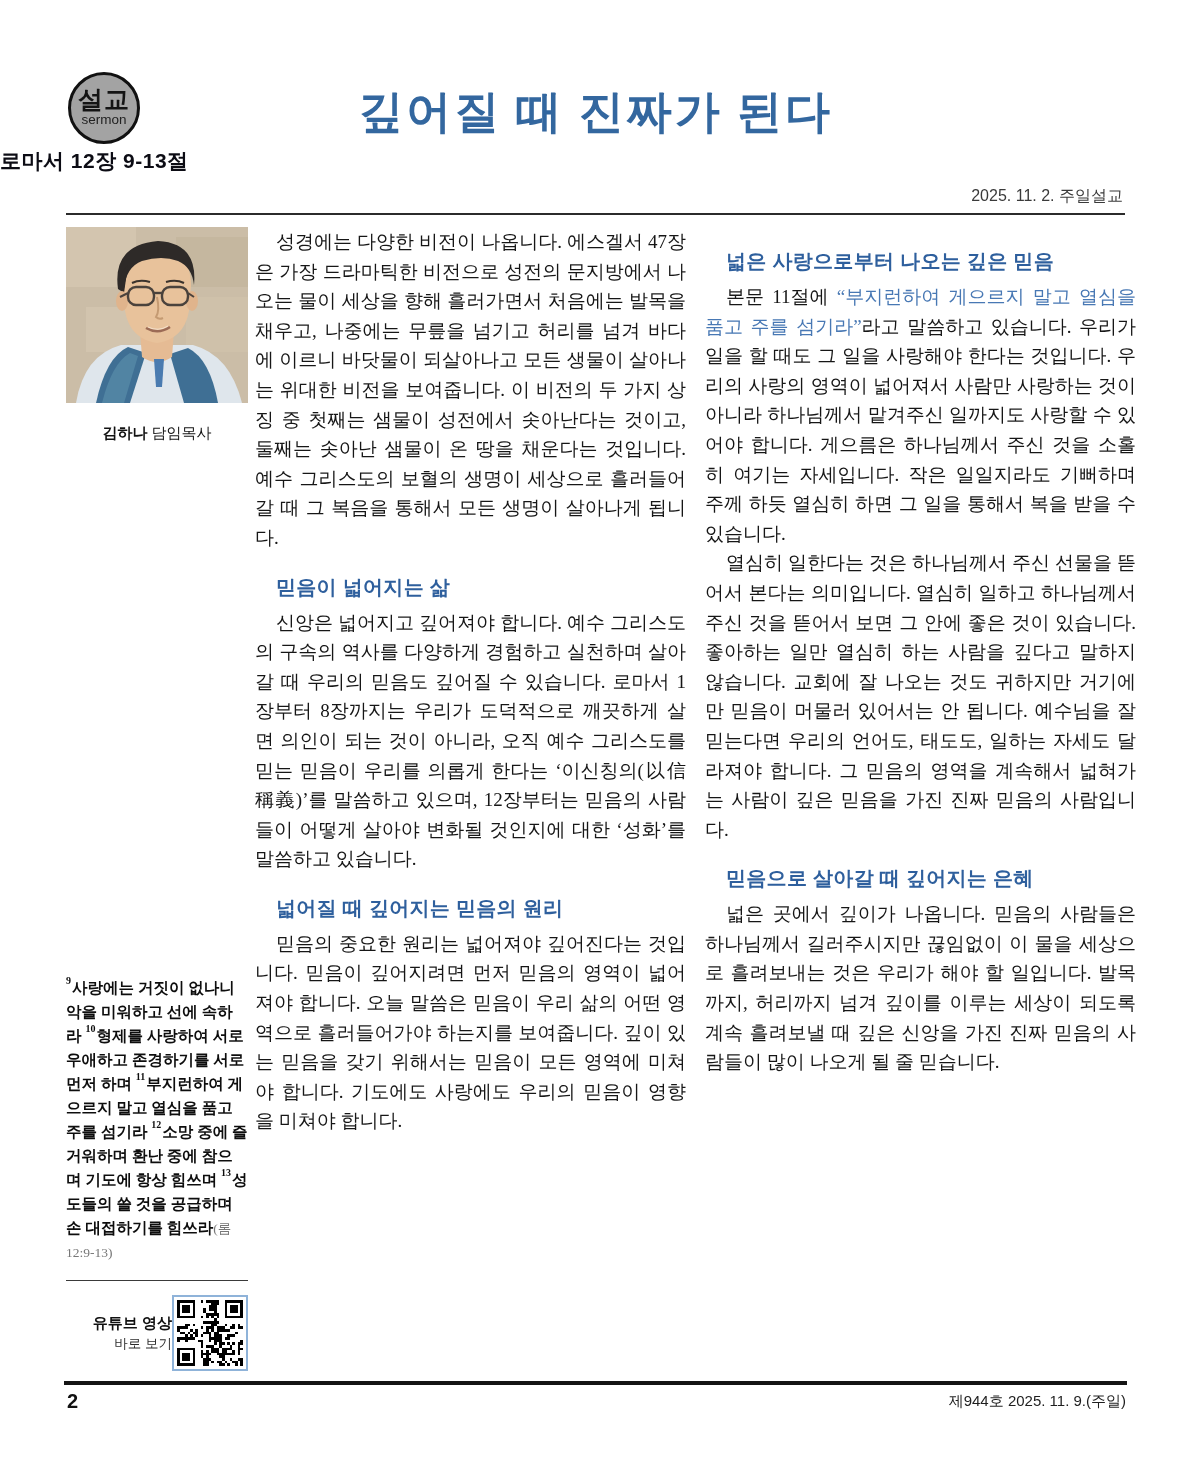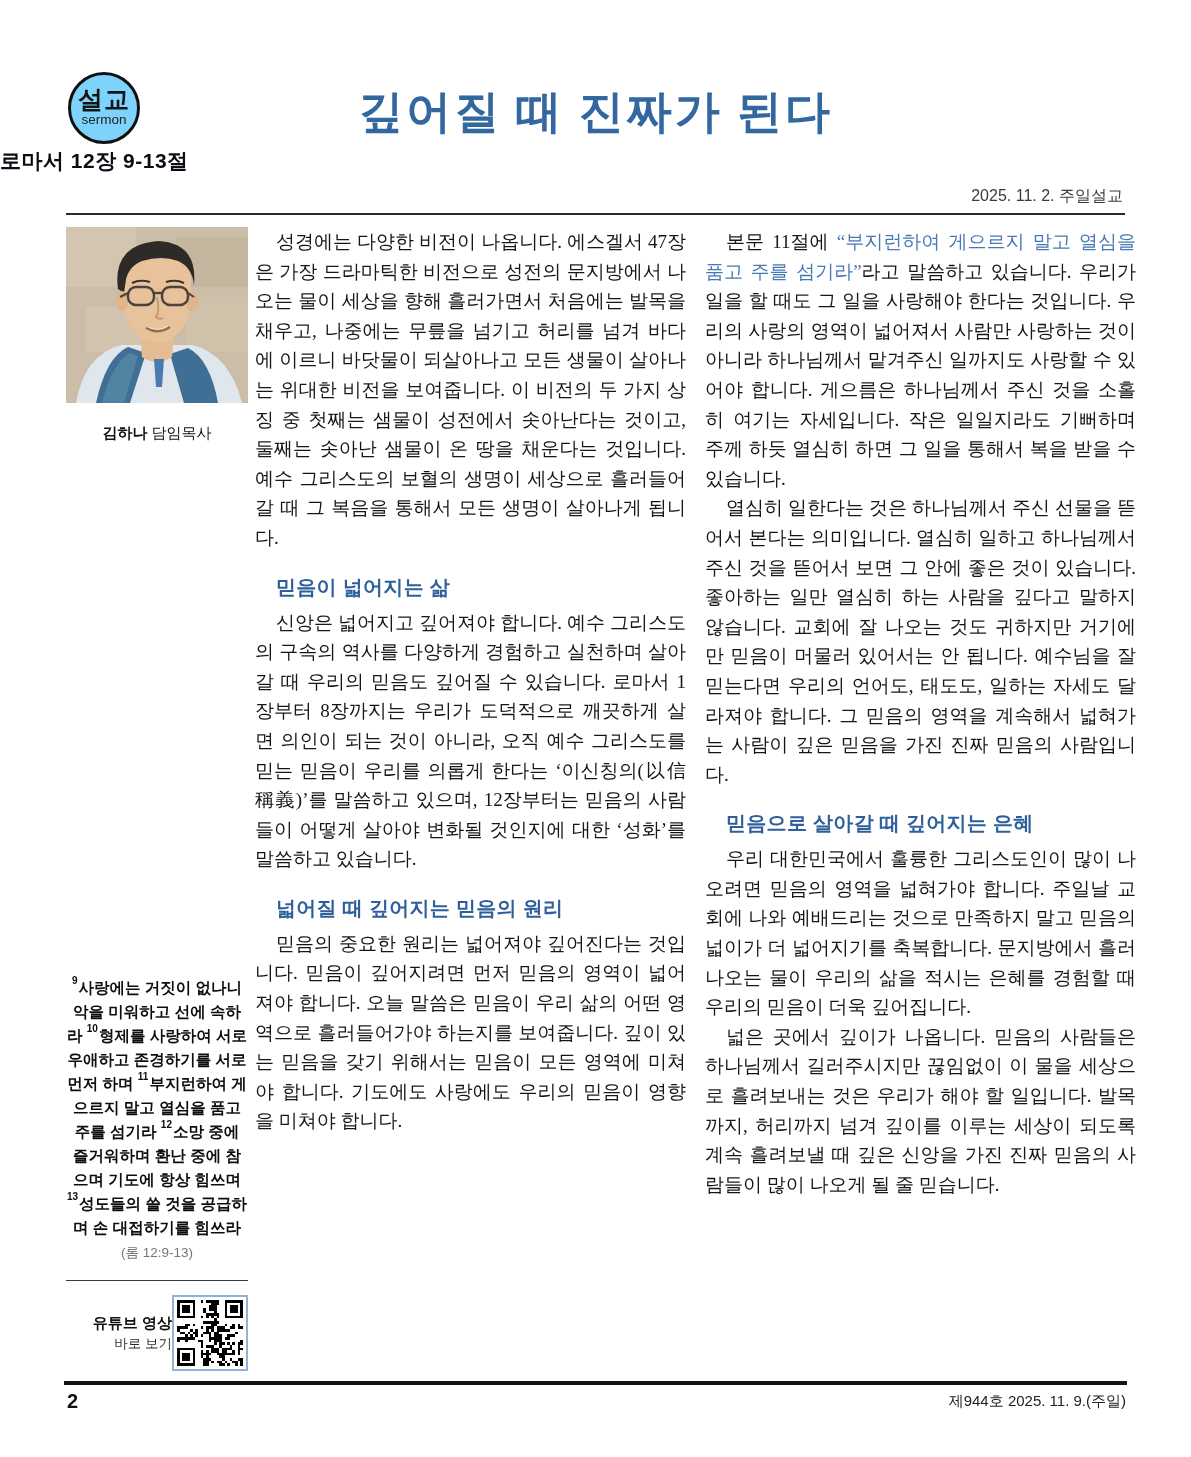--- a/index.html
+++ b/index.html
@@ -7,21 +7,21 @@
   .page {
     position:relative; width:1191px; height:1457px; background:#ffffff;
     margin:0 auto; overflow:hidden;
     font-family:"Liberation Serif","DejaVu Serif",serif; color:#141414;
   }
   
   .badge {
     position:absolute; left:68px; top:72px; width:72px; height:72px;
     border:3px solid #111; border-radius:50%;
     display:flex; flex-direction:column; align-items:center; justify-content:center;
-    background:#7dd3fc;
+    background:#a3a3a3;
   }
   .badge-label { font-family:"Liberation Sans",sans-serif; font-weight:700; font-size:25px; line-height:1; letter-spacing:1px; }
   .badge-sub   { font-family:"Liberation Sans",sans-serif; font-size:13.5px; line-height:1.2; margin-top:0; color:#222; }
   .title {
     position:absolute; left:0; right:0; top:82px; text-align:center;
     font-size:45px; font-weight:700; letter-spacing:3px; color:#33679f;
   }
   .subtitle {
     position:absolute; left:0; right:0; top:147px; 
     font-family:"Liberation Sans",sans-serif; font-size:21px; font-weight:700; color:#0c0c14; letter-spacing:0.5px;
@@ -39,22 +39,22 @@
   }
   .photo-fig { width:182px; }
   .photo-svg { display:block; width:182px; height:176px; }
   .photo-caption {
     margin-top:21px; text-align:center;
     font-family:"Liberation Sans",sans-serif; font-size:15px; color:#111;
   }
   .caption-name { font-weight:700; margin-right:4px; }
   .sidebar-bottom { margin-top:auto; }
   .scripture {
-    font-family:Liberation Sans, sans-serif; font-size:15.5px; font-weight:600;
-    line-height:1.55; color:#0d0d0d; text-align:center;
+    font-family:Liberation Serif, serif; font-size:15.5px; font-weight:600;
+    line-height:1.55; color:#0d0d0d; text-align:left;
   }
   .scripture sup { font-size:10px; vertical-align:top; line-height:1; margin-right:1px; }
   .scripture .ref { font-weight:400; font-size:13.5px; color:#777; }
   .scripture-divider { border:none; border-top:1.5px solid #3a3a3a; margin:16px 0 14px; }
   .youtube-row { display:flex; align-items:center; justify-content:flex-end; padding-bottom:4px; }
   .yt-label { text-align:right; font-family:"Liberation Sans",sans-serif; }
   .yt-line1 { font-weight:700; font-size:15px; color:#111; }
   .yt-line2 { font-size:13.5px; color:#2a2a2a; margin-top:2px; }
   .qr-box { width:76px; height:76px; border:2px solid #8fb3d9; background:#fff; padding:3px; }
   .qr-box svg { display:block; width:100%; height:100%; }
@@ -359,24 +359,24 @@
   <div class="col col-left">
     <p class="body-p">성경에는 다양한 비전이 나옵니다. 에스겔서 47장은 가장 드라마틱한 비전으로 성전의 문지방에서 나오는 물이 세상을 향해 흘러가면서 처음에는 발목을 채우고, 나중에는 무릎을 넘기고 허리를 넘겨 바다에 이르니 바닷물이 되살아나고 모든 생물이 살아나는 위대한 비전을 보여줍니다. 이 비전의 두 가지 상징 중 첫째는 샘물이 성전에서 솟아난다는 것이고, 둘째는 솟아난 샘물이 온 땅을 채운다는 것입니다. 예수 그리스도의 보혈의 생명이 세상으로 흘러들어갈 때 그 복음을 통해서 모든 생명이 살아나게 됩니다.</p>
     <h2 class="section-h">믿음이 넓어지는 삶</h2>
     <p class="body-p">신앙은 넓어지고 깊어져야 합니다. 예수 그리스도의 구속의 역사를 다양하게 경험하고 실천하며 살아갈 때 우리의 믿음도 깊어질 수 있습니다. 로마서 1장부터 8장까지는 우리가 도덕적으로 깨끗하게 살면 의인이 되는 것이 아니라, 오직 예수 그리스도를 믿는 믿음이 우리를 의롭게 한다는 ‘이신칭의(以信稱義)’를 말씀하고 있으며, 12장부터는 믿음의 사람들이 어떻게 살아야 변화될 것인지에 대한 ‘성화’를 말씀하고 있습니다.</p>
     <h2 class="section-h">넓어질 때 깊어지는 믿음의 원리</h2>
     <p class="body-p">믿음의 중요한 원리는 넓어져야 깊어진다는 것입니다. 믿음이 깊어지려면 먼저 믿음의 영역이 넓어져야 합니다. 오늘 말씀은 믿음이 우리 삶의 어떤 영역으로 흘러들어가야 하는지를 보여줍니다. 깊이 있는 믿음을 갖기 위해서는 믿음이 모든 영역에 미쳐야 합니다. 기도에도 사랑에도 우리의 믿음이 영향을 미쳐야 합니다.</p>
 
   </div>
 
   <div class="col col-right">
+    <h2 class="section-h">넓은 사랑으로부터 나오는 깊은 믿음</h2>
     <p class="body-p"><span>본문 11절에 </span><span class="quote">“부지런하여 게으르지 말고 열심을 품고 주를 섬기라”</span><span>라고 말씀하고 있습니다. 우리가 일을 할 때도 그 일을 사랑해야 한다는 것입니다. 우리의 사랑의 영역이 넓어져서 사람만 사랑하는 것이 아니라 하나님께서 맡겨주신 일까지도 사랑할 수 있어야 합니다. 게으름은 하나님께서 주신 것을 소홀히 여기는 자세입니다. 작은 일일지라도 기뻐하며 주께 하듯 열심히 하면 그 일을 통해서 복을 받을 수 있습니다.</span></p>
     <p class="body-p">열심히 일한다는 것은 하나님께서 주신 선물을 뜯어서 본다는 의미입니다. 열심히 일하고 하나님께서 주신 것을 뜯어서 보면 그 안에 좋은 것이 있습니다. 좋아하는 일만 열심히 하는 사람을 깊다고 말하지 않습니다. 교회에 잘 나오는 것도 귀하지만 거기에만 믿음이 머물러 있어서는 안 됩니다. 예수님을 잘 믿는다면 우리의 언어도, 태도도, 일하는 자세도 달라져야 합니다. 그 믿음의 영역을 계속해서 넓혀가는 사람이 깊은 믿음을 가진 진짜 믿음의 사람입니다.</p>
     <h2 class="section-h">믿음으로 살아갈 때 깊어지는 은혜</h2>
-    <p class="body-p">우리 대한민국에서 훌륭한 그리스도인이 많이 나오려면 믿음의 영역을 넓혀가야 합니다. 주일날 교회에 나와 예배드리는 것으로 만족하지 말고 믿음의 넓이가 더 넓어지기를 축복합니다. 문지방에서 흘러나오는 물이 우리의 삶을 적시는 은혜를 경험할 때 우리의 믿음이 더욱 깊어집니다.</p>
     <p class="body-p">넓은 곳에서 깊이가 나옵니다. 믿음의 사람들은 하나님께서 길러주시지만 끊임없이 이 물을 세상으로 흘려보내는 것은 우리가 해야 할 일입니다. 발목까지, 허리까지 넘겨 깊이를 이루는 세상이 되도록 계속 흘려보낼 때 깊은 신앙을 가진 진짜 믿음의 사람들이 많이 나오게 될 줄 믿습니다.</p>
   </div>
 
   <div class="footer-rule"></div>
   <div class="page-num">2</div>
   <div class="issue">제944호 2025. 11. 9.(주일)</div>
 
 </div>
 
 </body></html>

